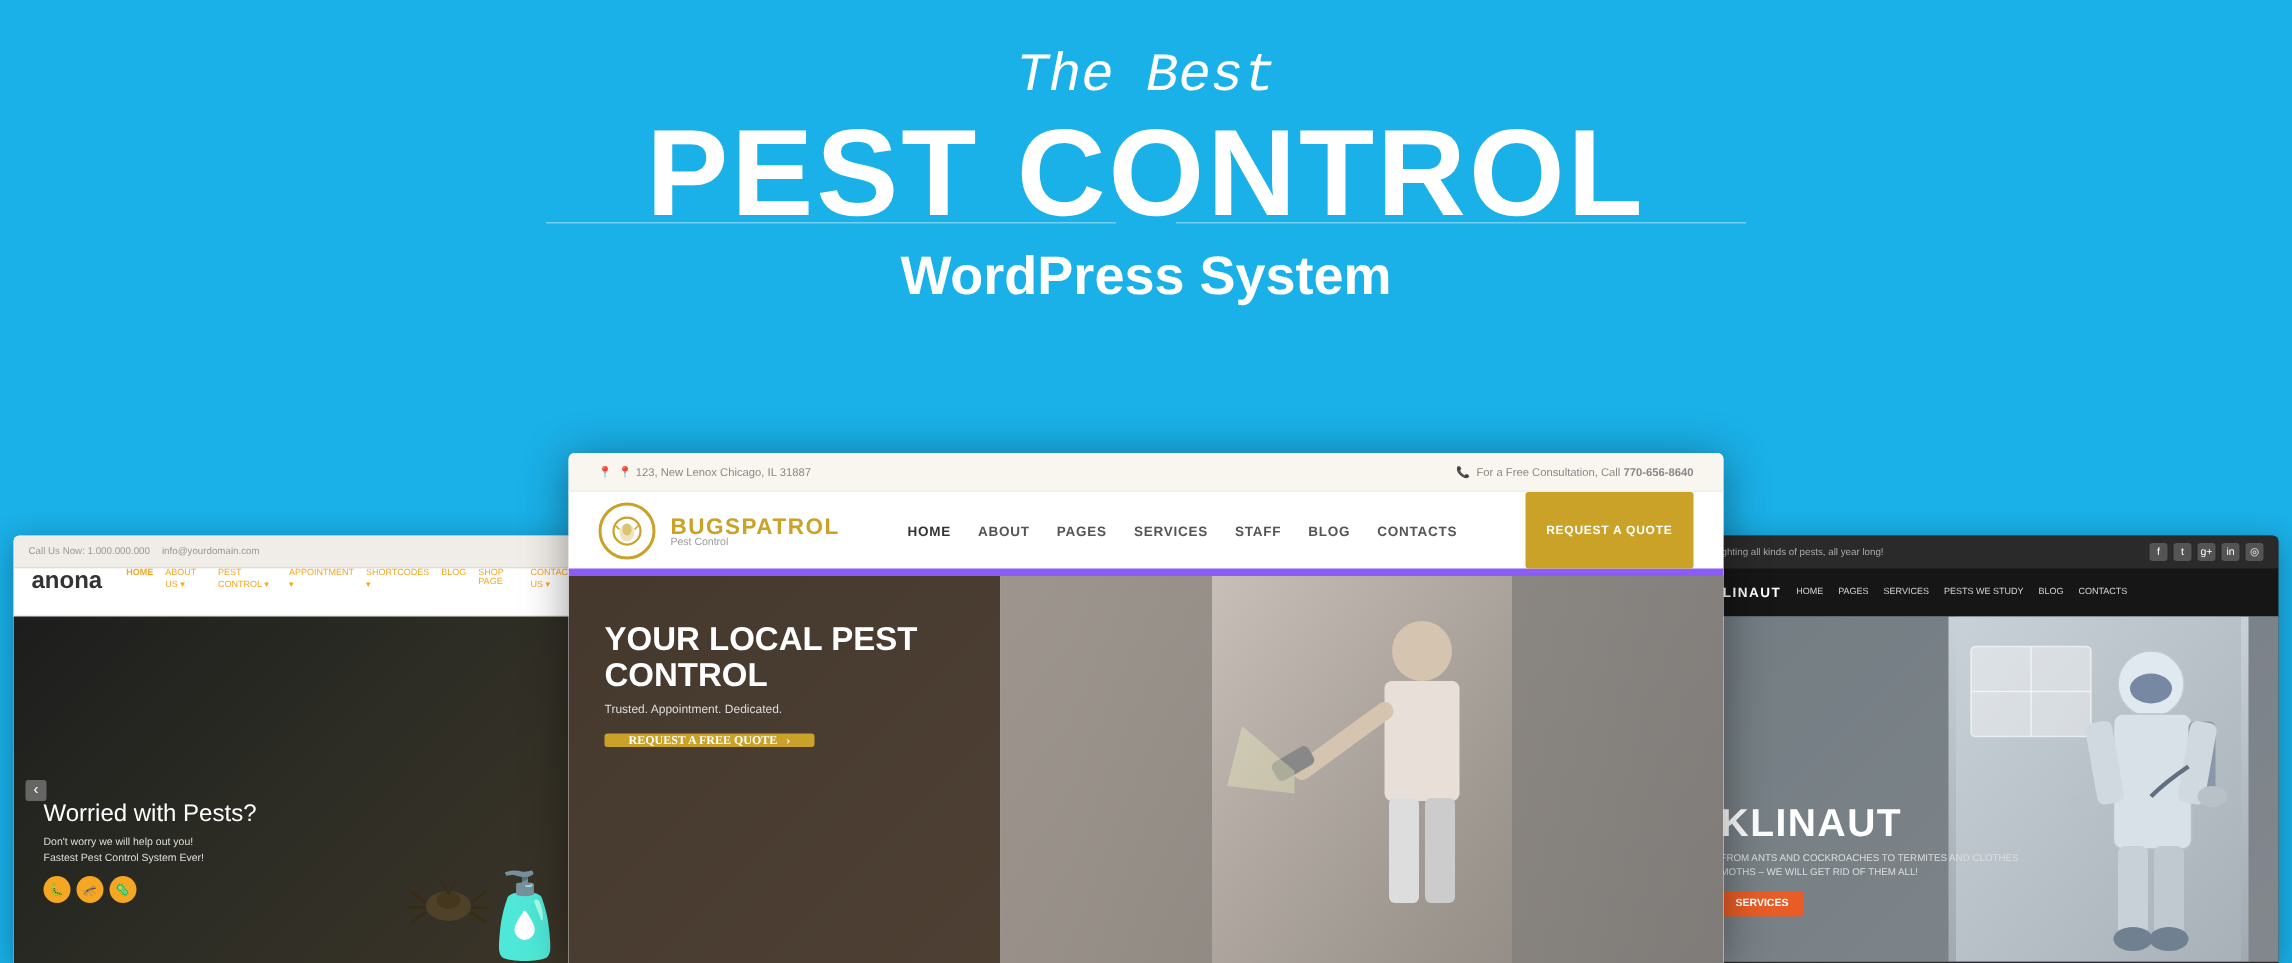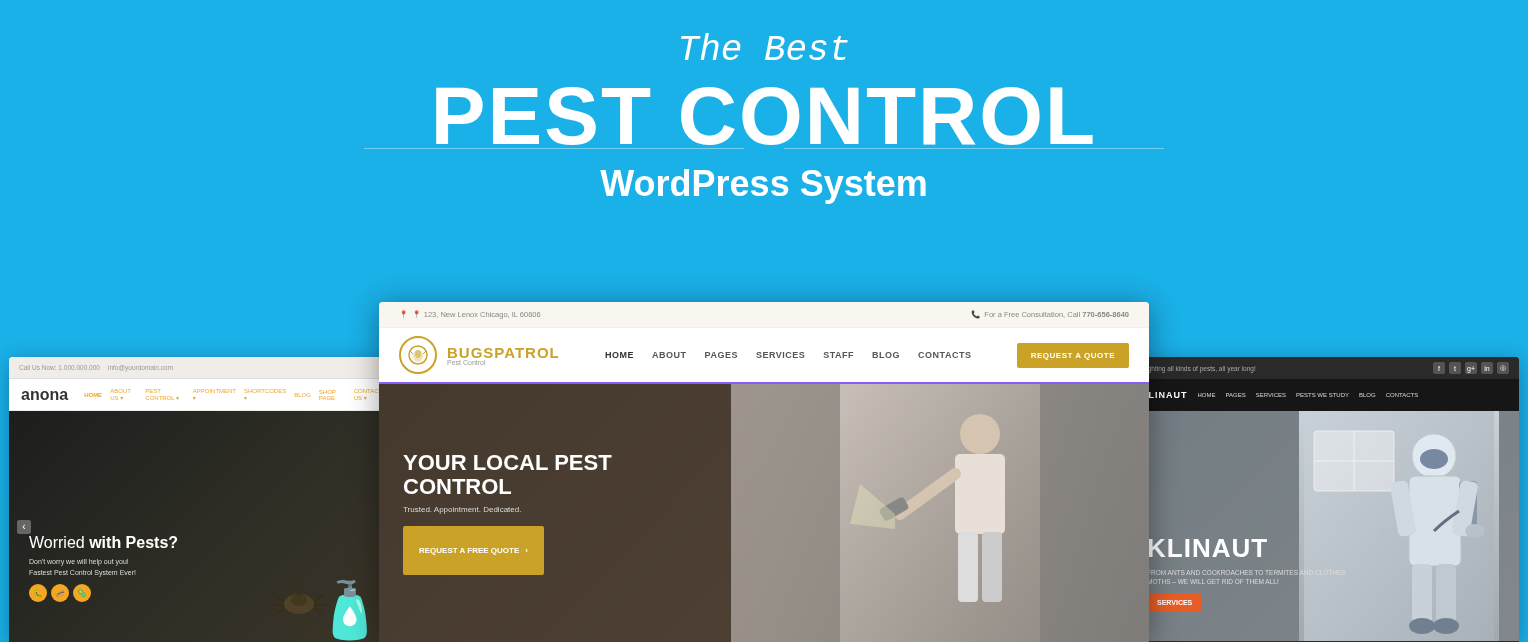--- a/index.html
+++ b/index.html
@@ -138,21 +138,21 @@
       font-size: 7px;
       color: #888;
       gap: 8px;
       border-bottom: 1px solid #ddd;
     }
     .anona-topbar-text { font-size: 6.5px; color: #999; }
     .anona-nav {
       background: white;
       height: 32px;
       display: flex;
-      align-items: center;
+      align-items: flex-start;
       padding: 0 12px;
       gap: 8px;
       border-bottom: 1px solid #eee;
     }
     .anona-logo {
       font-size: 16px;
       font-weight: 700;
       color: #f5a623;
       margin-right: 8px;
     }
@@ -178,21 +178,21 @@
       position: absolute;
       bottom: 40px;
       left: 20px;
       color: white;
     }
     .anona-hero-title {
       font-size: 16px;
       font-weight: 400;
       line-height: 1.3;
     }
-    .anona-hero-title strong { font-weight: 700; }
+    .anona-hero-title strong { font-weight: 400; }
     .anona-hero-sub {
       font-size: 7px;
       margin-top: 4px;
       color: #ddd;
     }
     .anona-icons {
       display: flex;
       gap: 4px;
       margin-top: 8px;
     }
@@ -233,24 +233,23 @@
       padding: 0 20px;
       font-size: 7.5px;
       color: #888;
       border-bottom: 1px solid #eee;
     }
     .bugs-topbar-left, .bugs-topbar-right { display: flex; align-items: center; gap: 4px; }
     .bugs-nav {
       background: white;
       height: 56px;
       display: flex;
-      align-items: center;
       padding: 0 20px;
       gap: 1px;
-      border-bottom: 2px solid #8b5cf6;
+      border-bottom: 5px solid #8b5cf6;
       justify-content: space-between;
     }
     .bugs-logo-area {
       display: flex;
       align-items: center;
       gap: 10px;
     }
     .bugs-logo-icon {
       width: 38px;
       height: 38px;
@@ -299,26 +298,26 @@
       letter-spacing: 0.5px;
       white-space: nowrap;
     }
     .bugs-hero {
       height: 258px;
       position: relative;
       overflow: hidden;
       display: flex;
     }
     .bugs-hero-left {
-      width: 352px;
+      width: 288px;
       background: linear-gradient(135deg, #5a4a3a 0%, #7a6050 100%);
       padding: 30px 24px;
       display: flex;
       flex-direction: column;
-      justify-content: center;
+      justify-content: flex-start;
       position: relative;
     }
     .bugs-hero-left-overlay {
       position: absolute;
       inset: 0;
       background: rgba(60,50,40,0.7);
     }
     .bugs-hero-text {
       position: relative;
       z-index: 2;
@@ -331,31 +330,32 @@
       text-transform: uppercase;
     }
     .bugs-hero-sub {
       font-size: 8px;
       color: #ddd;
       margin-top: 6px;
     }
     .bugs-hero-btn {
       background: #c9a227;
       color: white;
-      padding: 20px 16px;
+      padding: 0 16px;
       font-size: 8px;
       font-weight: 700;
       text-transform: uppercase;
       border: none;
       border-radius: 2px;
       margin-top: 12px;
       width: fit-content;
       display: flex;
       align-items: center;
       gap: 6px;
+      font-family: Liberation Serif, serif;
     }
     .bugs-hero-right {
       flex: 1;
       background: linear-gradient(135deg, #bbb 0%, #999 50%, #888 100%);
       position: relative;
       overflow: hidden;
     }
     .person-silhouette {
       position: absolute;
       right: 0;
@@ -537,21 +537,21 @@
         </div>
       </div>
     </div>
   </div>
 
   <div class="theme-center">
 
     <div class="bugs-topbar">
       <div class="bugs-topbar-left">
         <span>📍</span>
-        <span style="font-size:7.5px;color:#888">📍 123, New Lenox Chicago, IL 60606</span>
+        <span style="font-size:7.5px;color:#888">📍 123, New Lenox Chicago, IL 31887</span>
       </div>
       <div class="bugs-topbar-right">
         <span>📞</span>
         <span style="font-size:7.5px;color:#888"> For a Free Consultation, Call <strong>770-656-8640</strong></span>
       </div>
     </div>
 
     <div class="bugs-nav">
       <div class="bugs-logo-area">
         <div class="bugs-logo-icon">

